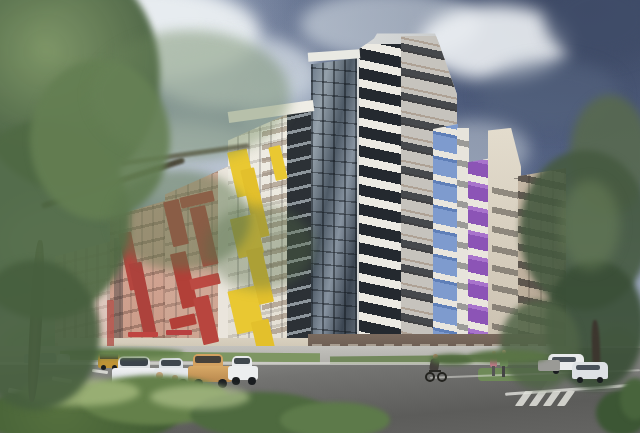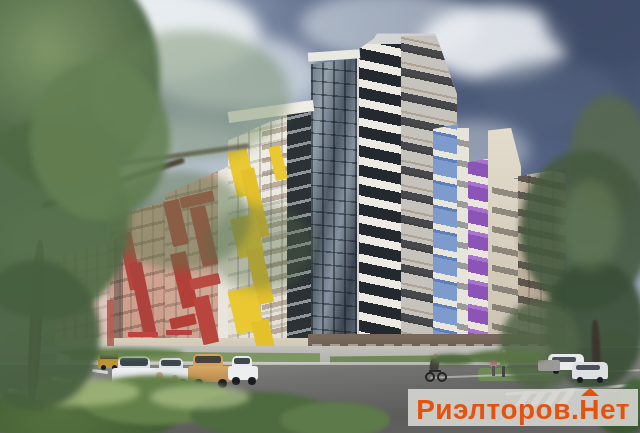--- a/index.html
+++ b/index.html
@@ -253,17 +253,14 @@
   <div class="a treeL blob" style="left:110px;top:170px;width:140px;height:100px;background:rgba(92,118,78,.5);filter:blur(5px);"></div>
   <div class="a treeL blob" style="left:205px;top:205px;width:110px;height:85px;background:rgba(84,108,70,.38);filter:blur(6px);"></div>
 
   <div class="a treeR blob" style="left:570px;top:95px;width:80px;height:120px;background:rgba(88,106,76,.85);filter:blur(4px);"></div>
   <div class="a treeR blob" style="left:520px;top:150px;width:130px;height:160px;background:rgba(70,90,64,.9);"></div>
   <div class="a treeR blob" style="left:545px;top:260px;width:100px;height:130px;background:rgba(58,78,54,.92);"></div>
   <div class="a treeR blob" style="left:500px;top:300px;width:80px;height:90px;background:rgba(80,100,70,.85);"></div>
   <div class="a treeR blob" style="left:560px;top:180px;width:60px;height:90px;background:rgba(110,132,92,.5);filter:blur(6px);"></div>
   <div class="a treeR" style="left:592px;top:320px;width:8px;height:60px;background:#3c362e;transform:rotate(-2deg);border-radius:40%;filter:blur(1px);"></div>
 
-  <div class="a" id="wm">
-    <div class="t"><span>Риэлторов.</span><span class="nwrap"><span class="roof"></span><span>Н</span></span><span>ет</span></div>
-  </div>
 
 </div>
 
 </body></html>

